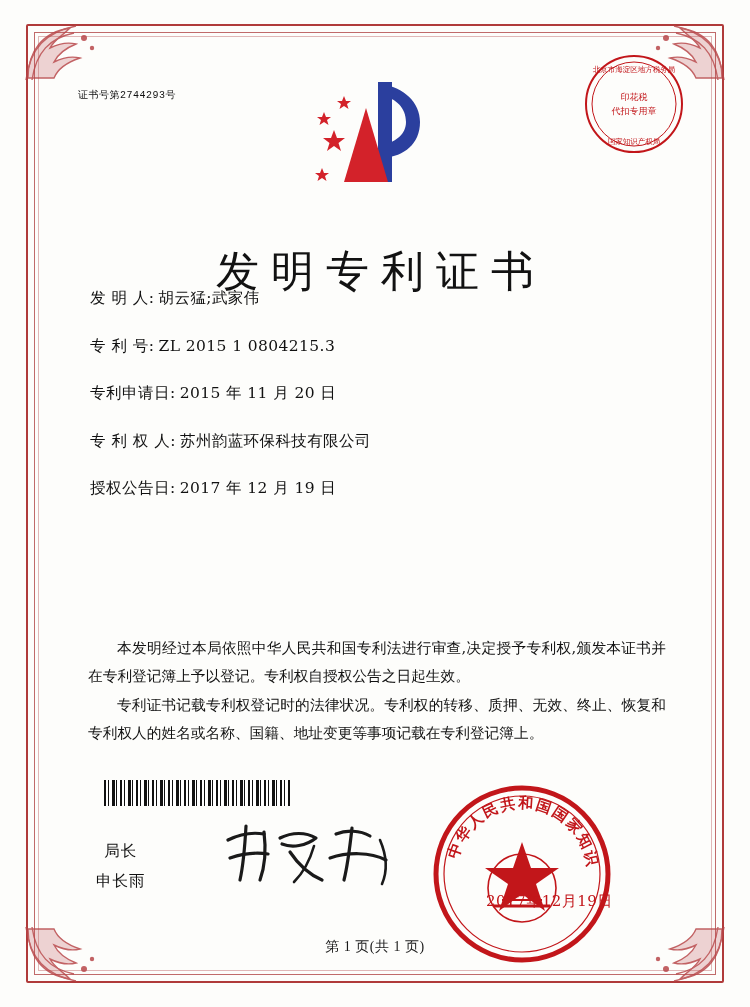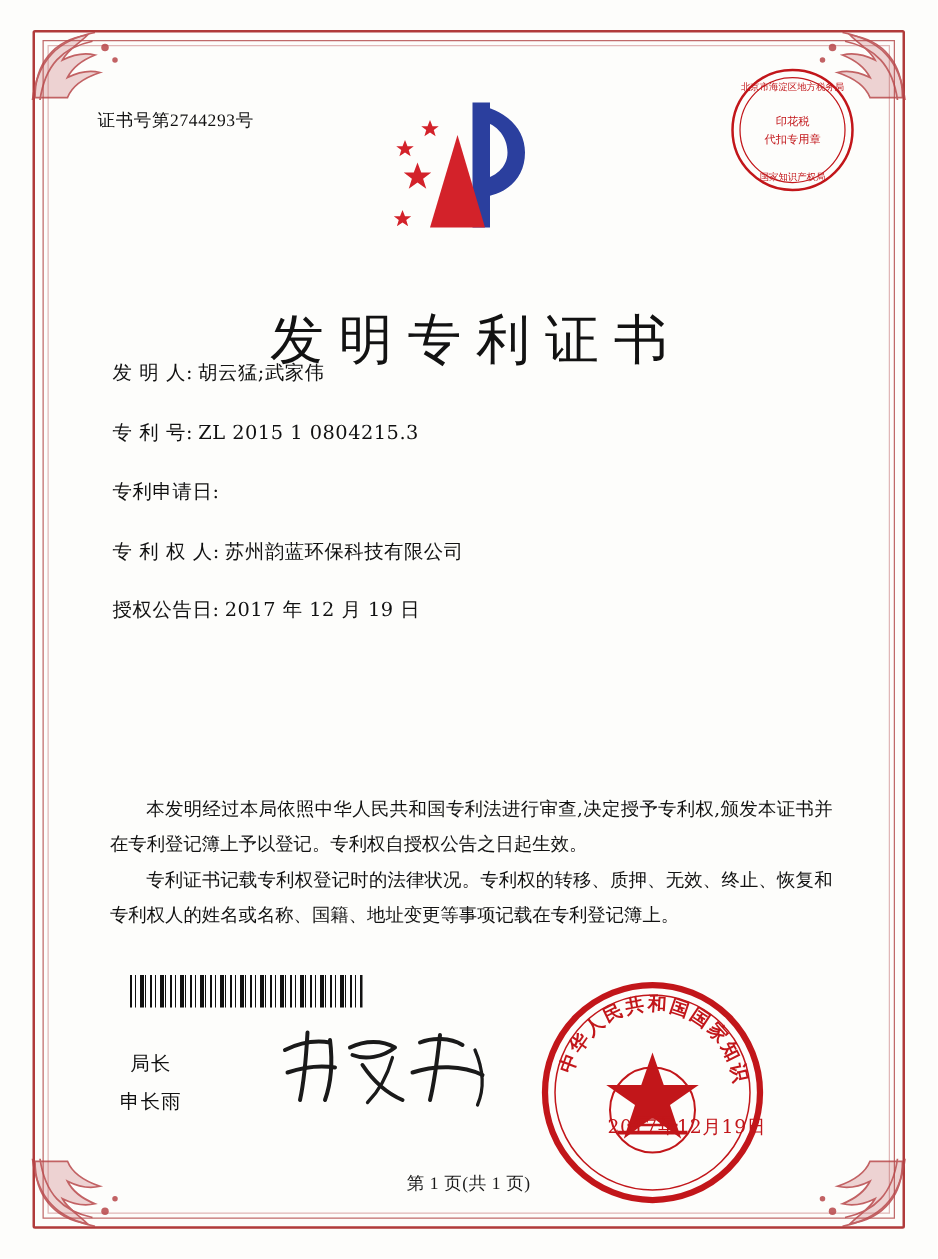--- a/index.html
+++ b/index.html
@@ -55,24 +55,24 @@
   .corner.tl { left: 24px; top: 22px; }
   .corner.tr { right: 24px; top: 22px; transform: scaleX(-1); }
   .corner.bl { left: 24px; bottom: 22px; transform: scaleY(-1); }
   .corner.br { right: 24px; bottom: 22px; transform: scale(-1,-1); }
 
   
   .cert-no {
     position: absolute;
     left: 78px;
     top: 88px;
-    font-size: 14px;
+    font-size: 10px;
     color: #111;
     letter-spacing: .5px;
-    font-family: Liberation Serif, serif;
+    font-family: Liberation Mono, monospace;
   }
 
   
   .logo {
     position: absolute;
     left: 300px;
     top: 78px;
     width: 150px;
     height: 112px;
   }
@@ -305,20 +305,21 @@
     <div class="field-row">
       <span class="field-label">发 明 人:</span>
       <span class="field-value">胡云猛;武家伟</span>
     </div>
     <div class="field-row">
       <span class="field-label">专 利 号:</span>
       <span class="field-value">ZL 2015 1 0804215.3</span>
     </div>
     <div class="field-row">
       <span class="field-label">专利申请日:</span>
+      <span class="field-value">2015 年 11 月 20 日</span>
     </div>
     <div class="field-row">
       <span class="field-label">专 利 权 人:</span>
       <span class="field-value">苏州韵蓝环保科技有限公司</span>
     </div>
     <div class="field-row">
       <span class="field-label">授权公告日:</span>
       <span class="field-value">2017 年 12 月 19 日</span>
     </div>
   </div>

